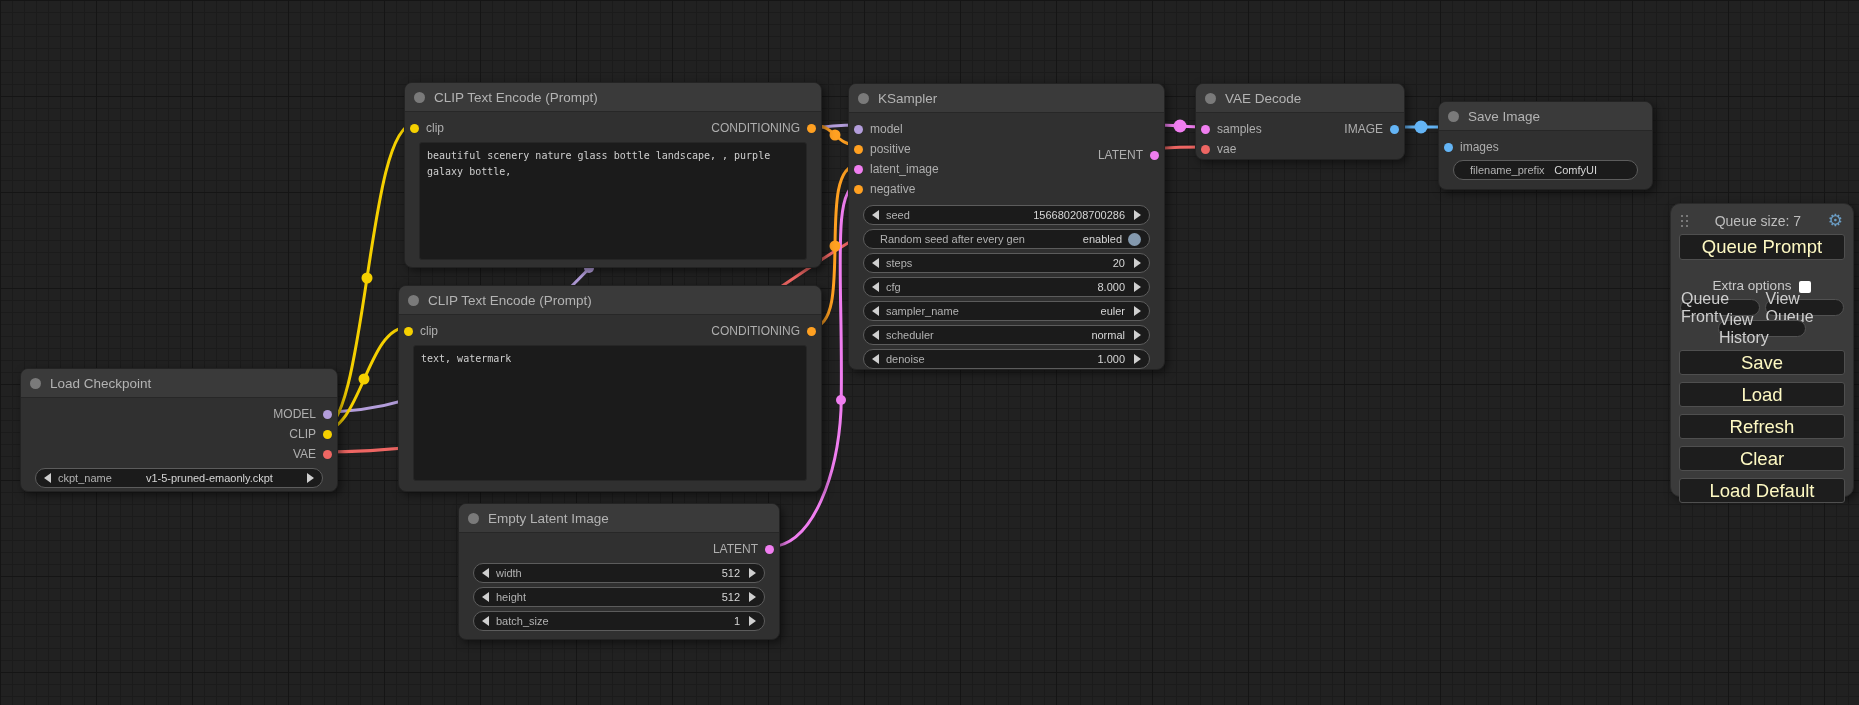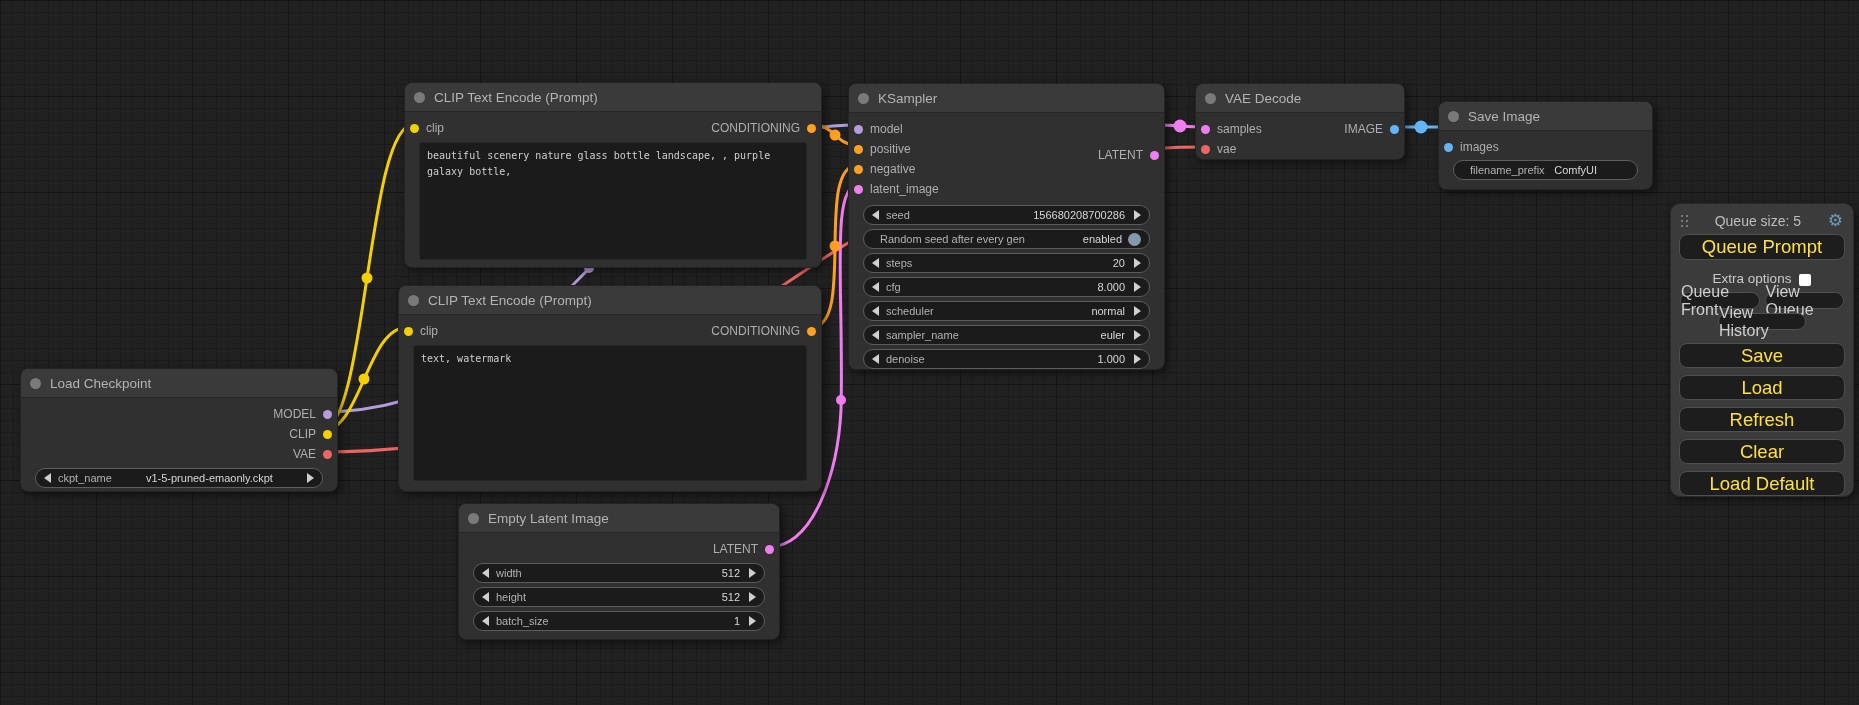--- a/index.html
+++ b/index.html
@@ -71,25 +71,25 @@
     background:#3b3b3b;border:1px solid #2a2a2a;border-radius:10px;
     box-shadow:3px 3px 9px rgba(0,0,0,.5);
   }
   .qp-header{display:flex;align-items:center;padding:8px 10px 5px;}
   .drag-dots{display:grid;grid-template-columns:2px 2px;grid-auto-rows:2px;gap:3px;cursor:move;}
   .drag-dots i{display:block;width:2px;height:2px;border-radius:50%;background:#8f8f8f;}
   .qp-title{flex:1;text-align:center;font-size:14px;color:#bdbdbd;}
   .gear{font-size:17px;line-height:1;cursor:pointer;}
   .btn{
     display:flex;align-items:center;justify-content:center;box-sizing:border-box;
-    background:#1d1d1d;border:1px solid #4f4f4f;border-radius:8px;color:#fde047;cursor:pointer;
+    background:#1d1d1d;border:1px solid #4f4f4f;border-radius:3px;color:#fef9c3;cursor:pointer;
   }
   .btn.big{height:25px;font-size:18.5px;margin:0 8px 7px;}
   #queue-prompt-btn{height:26px;font-size:18.5px;margin:0 8px;}
-  .extra-row{display:flex;align-items:flex-end;justify-content:center;margin-top:11px;font-size:13.5px;color:#c9c9c9;}
+  .extra-row{display:flex;align-items:flex-end;justify-content:center;margin-top:18px;font-size:13.5px;color:#c9c9c9;}
   .checkbox{width:12px;height:12px;background:#ffffff;border-radius:2px;margin-left:8px;cursor:pointer;}
   .small-row{display:flex;gap:5px;margin:6px 9px 0;}
   .btn.small{flex:1;height:17px;font-size:16px;border-radius:9px;border-color:#515151;color:#cfcfcf;}
   .vh-row{margin:4px auto 13px;width:88px;}
   .vh-row .btn.small{width:88px;}
 </style>
 </head>
 <body>
 
 <div>
@@ -225,26 +225,26 @@
     <div class="slots" style="position:relative;">
       <div class="srow in">
         <span class="dot" style="background-color: rgb(179, 157, 219);"></span>
         <span>model</span>
       </div>
       <div class="srow in">
         <span class="dot" style="background-color: rgb(255, 160, 33);"></span>
         <span>positive</span>
       </div>
       <div class="srow in">
+        <span class="dot" style="background-color: rgb(240, 126, 240);"></span>
+        <span>latent_image</span>
+      </div>
+      <div class="srow in">
         <span class="dot" style="background-color: rgb(255, 160, 33);"></span>
         <span>negative</span>
-      </div>
-      <div class="srow in">
-        <span class="dot" style="background-color: rgb(240, 126, 240);"></span>
-        <span>latent_image</span>
       </div>
       <div class="srow out abs-latent">
         <span>LATENT</span>
         <span class="dot" style="background-color: rgb(240, 126, 240);"></span>
       </div>
     </div>
     <div style="margin-top:3px;">
       <div class="widget">
         <span class="arr-l"></span>
         <span class="wlabel">seed</span>
@@ -263,28 +263,28 @@
         <span class="arr-r"></span>
       </div>
       <div class="widget">
         <span class="arr-l"></span>
         <span class="wlabel">cfg</span>
         <span class="wvalue">8.000</span>
         <span class="arr-r"></span>
       </div>
       <div class="widget">
         <span class="arr-l"></span>
+        <span class="wlabel">sampler_name</span>
+        <span class="wvalue">euler</span>
+        <span class="arr-r"></span>
+      </div>
+      <div class="widget">
+        <span class="arr-l"></span>
         <span class="wlabel">scheduler</span>
         <span class="wvalue">normal</span>
-        <span class="arr-r"></span>
-      </div>
-      <div class="widget">
-        <span class="arr-l"></span>
-        <span class="wlabel">sampler_name</span>
-        <span class="wvalue">euler</span>
         <span class="arr-r"></span>
       </div>
       <div class="widget">
         <span class="arr-l"></span>
         <span class="wlabel">denoise</span>
         <span class="wvalue">1.000</span>
         <span class="arr-r"></span>
       </div>
     </div>
   </div>
@@ -332,21 +332,21 @@
   <div id="queue-panel">
     <div class="qp-header">
       <span class="drag-dots">
           <i></i>
           <i></i>
           <i></i>
           <i></i>
           <i></i>
           <i></i>
         </span>
-      <span class="qp-title">Queue size: 5</span>
+      <span class="qp-title">Queue size: 7</span>
       <span class="gear" style="color: rgb(107, 157, 196);">⚙</span>
     </div>
     <div class="btn" id="queue-prompt-btn">Queue Prompt</div>
     <div class="extra-row">
       <span>Extra options</span>
       <span class="checkbox"></span>
     </div>
     <div class="small-row">
       <div class="btn small">Queue Front</div>
       <div class="btn small">View Queue</div>

